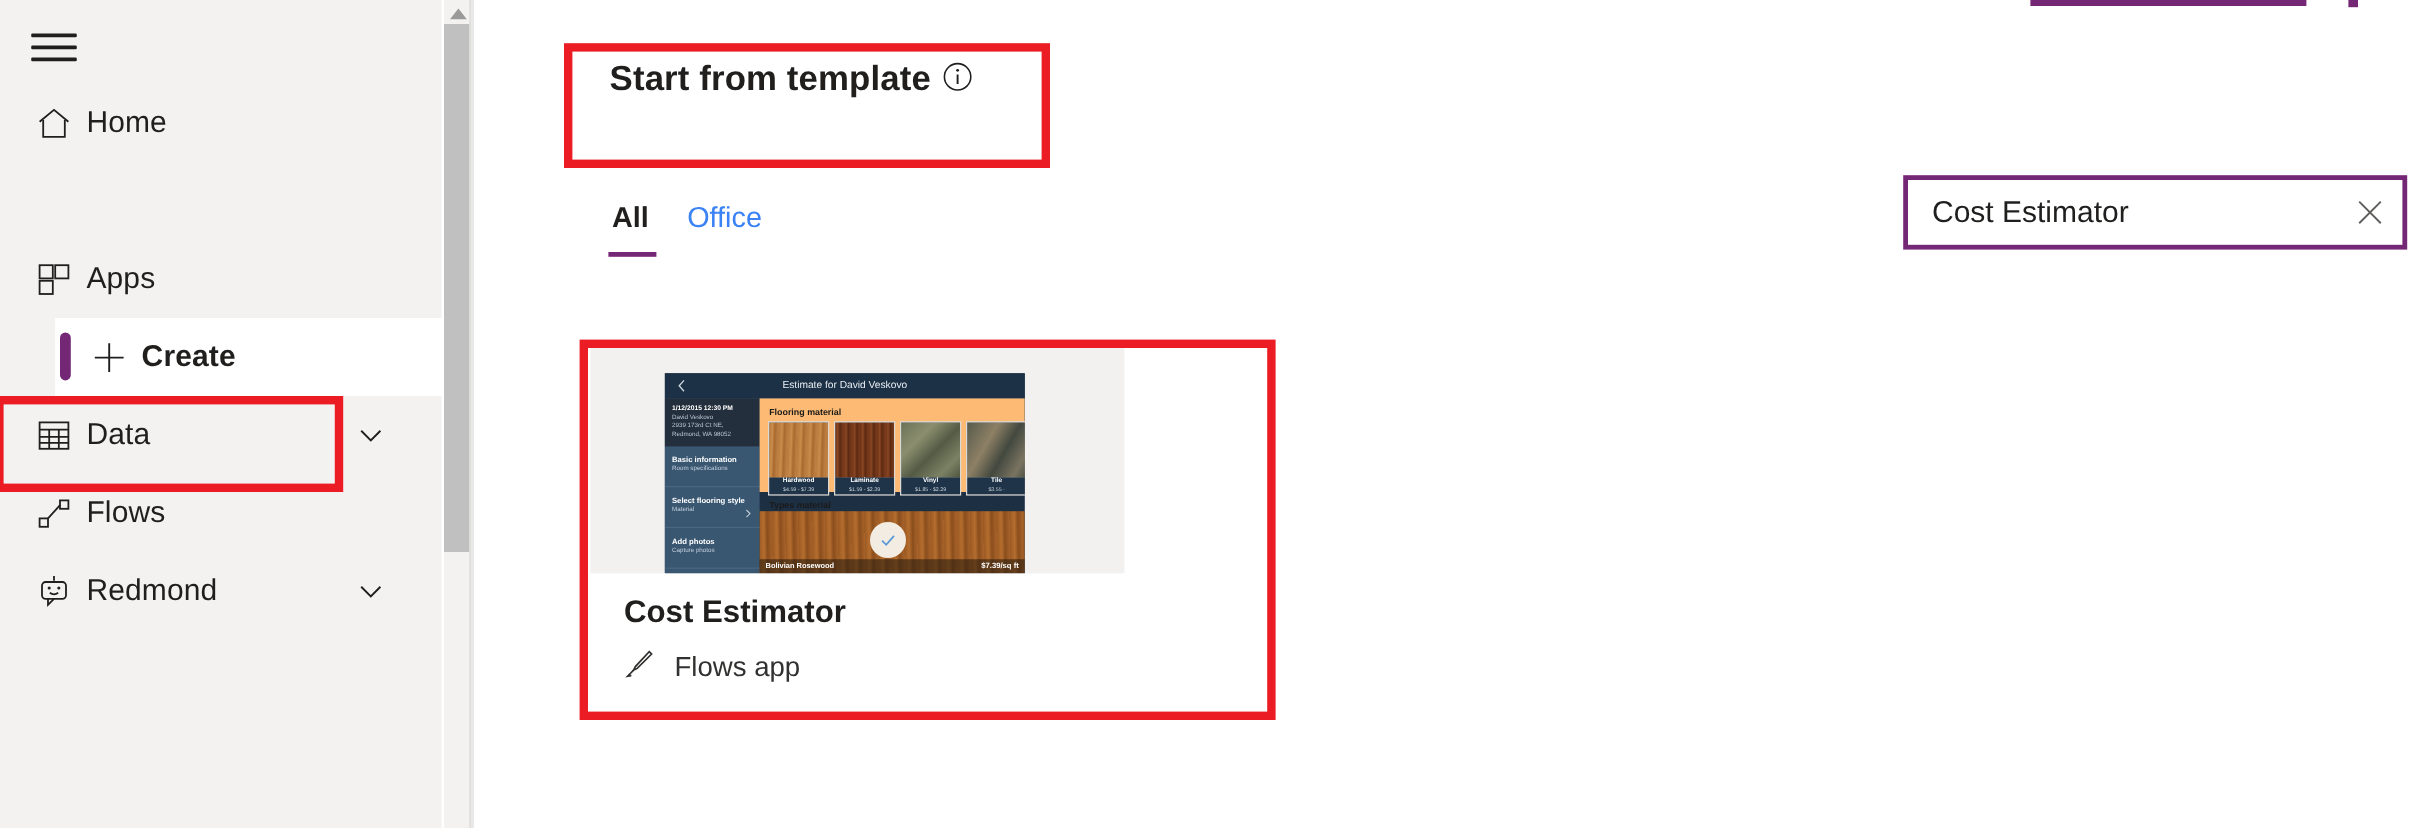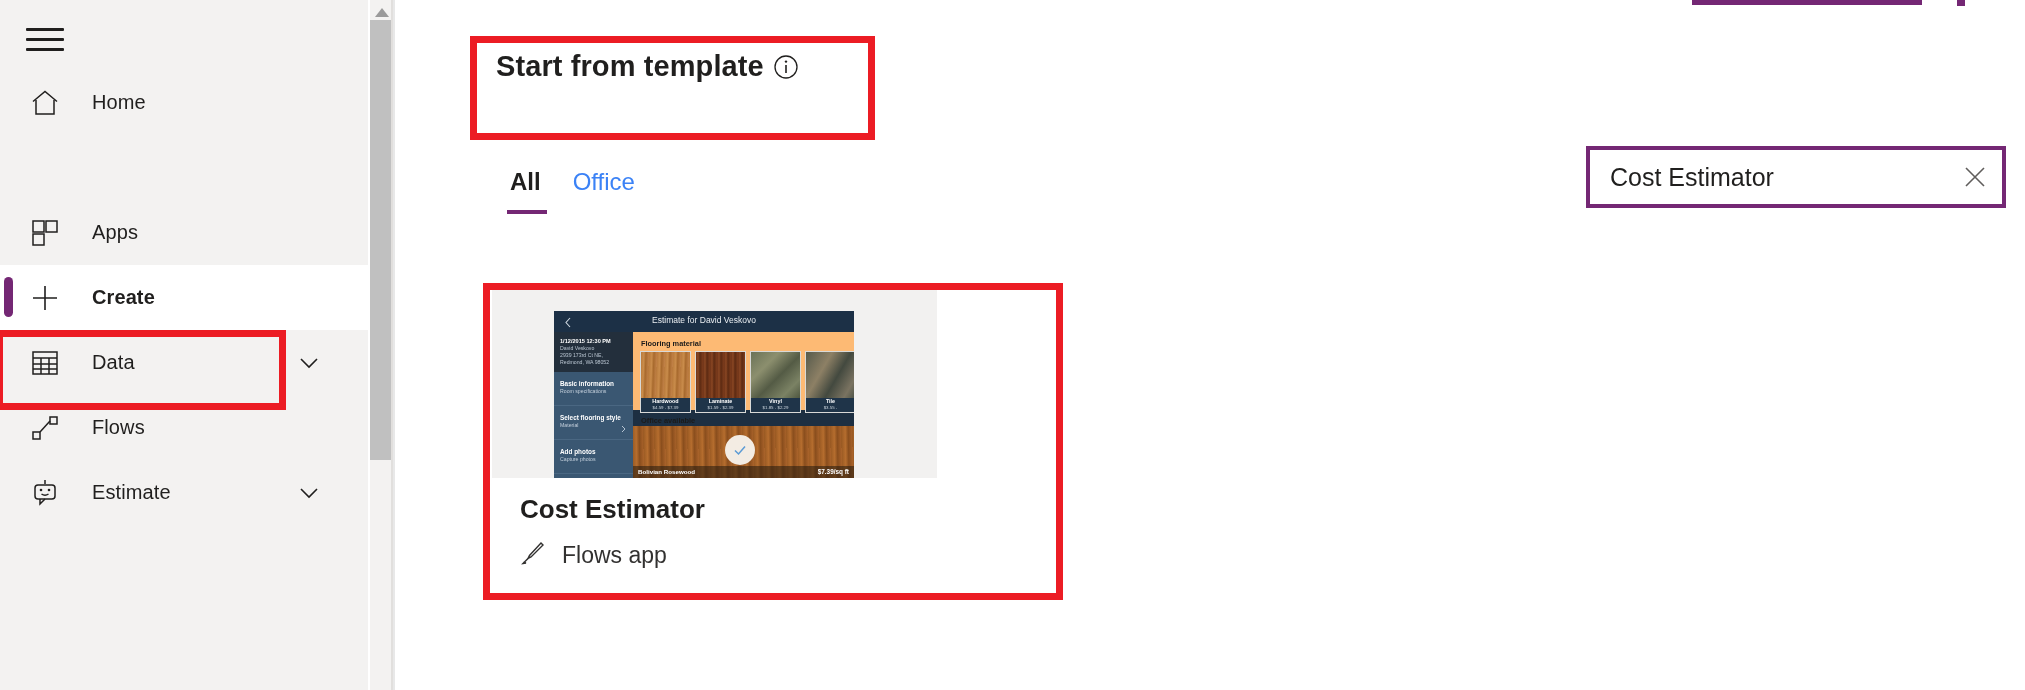--- a/index.html
+++ b/index.html
@@ -51,22 +51,22 @@
     box-sizing: border-box;
   }
   .nav-item .nav-icon {
     position: absolute;
     left: 25px;
     width: 40px; height: 40px;
     display: flex; align-items: center; justify-content: center;
   }
   .nav-item .nav-label {
     position: absolute;
-    left: 92px;
-    font-size: 20px;
+    left: 72px;
+    font-size: 25px;
     color: #201f1e;
     letter-spacing: 0.1px;
     white-space: nowrap;
   }
   .nav-item.selected {
     background: #ffffff;
   }
   .nav-item.selected .nav-label {
     font-weight: bold;
     color: #201f1e;
@@ -116,23 +116,23 @@
   
   #main {
     position: absolute;
     left: 396px; top: 0;
     right: 0; bottom: 0;
     background: #ffffff;
   }
 
   #heading-row {
     position: absolute;
-    left: 100px; top: 50px;
+    left: 112px; top: 50px;
     display: flex;
-    align-items: center;
+    align-items: flex-start;
     gap: 8px;
   }
   #page-title {
     font-size: 29px;
     font-weight: bold;
     color: #201f1e;
     letter-spacing: 0.1px;
     white-space: nowrap;
   }
   #info-icon {
@@ -386,21 +386,21 @@
       <span class="nav-icon">
         <svg width="30" height="30" viewBox="0 0 30 30" fill="none" stroke="#201f1e" stroke-width="1.5">
           <rect x="3" y="3" width="11" height="11"></rect>
           <rect x="16" y="3" width="11" height="11"></rect>
           <rect x="3" y="16" width="11" height="11"></rect>
         </svg>
       </span>
       <span class="nav-label">Apps</span>
     </div>
 
-    <div class="nav-item selected" style="top:265px;">
+    <div class="nav-item selected" style="top:265px;margin-left:46px;">
       <span class="sel-pill"></span>
       <span class="nav-icon">
         <svg width="32" height="32" viewBox="0 0 32 32" fill="none" stroke="#201f1e" stroke-width="1.6">
           <path d="M16 4 V28 M4 16 H28"></path>
         </svg>
       </span>
       <span class="nav-label">Create</span>
     </div>
 
     <div class="nav-item" style="top:330px;">
@@ -433,21 +433,21 @@
       <span class="nav-icon">
         <svg width="30" height="30" viewBox="0 0 30 30" fill="none" stroke="#201f1e" stroke-width="1.5">
           <path d="M15 2 V6"></path>
           <rect x="5" y="7" width="20" height="14" rx="3"></rect>
           <path d="M10 21 L10 26 L15 21"></path>
           <circle cx="11" cy="12" r="1.3" fill="#201f1e" stroke="none"></circle>
           <circle cx="19" cy="12" r="1.3" fill="#201f1e" stroke="none"></circle>
           <path d="M11.5 16 Q15 18.5 18.5 16"></path>
         </svg>
       </span>
-      <span class="nav-label">Estimate</span>
+      <span class="nav-label">Redmond</span>
       <span class="chevron">
         <svg width="26" height="26" viewBox="0 0 26 26" fill="none" stroke="#201f1e" stroke-width="1.6">
           <path d="M5 9 L13 17 L21 9"></path>
         </svg>
       </span>
     </div>
   </div>
 
   <div id="sb-track"></div>
   <div id="sb-up">
@@ -559,21 +559,21 @@
             </div>
 
             <div class="th-swatch" style="left:173px;">
               <div class="sw-img" style="background:linear-gradient(120deg,#565a4c 0%,#8d8065 35%,#43493f 60%,#7a7361 85%,#4c5246 100%);"></div>
               <div class="sw-cap">
                 <div class="sw-n">Tile</div>
                 <div class="sw-p">$3.55 - </div>
               </div>
             </div>
 
-            <div id="th-sec2">Office available</div>
+            <div id="th-sec2">Types material</div>
           </div>
 
           <div id="th-photo" style="background:repeating-linear-gradient(89deg,#9a5a23 0px,#b56d2e 4px,#8a4e1d 7px,#a8622a 11px);">
             <div id="th-check">
               <svg width="16" height="16" viewBox="0 0 16 16" fill="none" stroke="#5b9bd5" stroke-width="1.5">
                 <path d="M3 8.5 L6.5 12 L13 4.5"></path>
               </svg>
             </div>
             <div id="th-footer">
               <span id="th-f1">Bolivian Rosewood</span>

